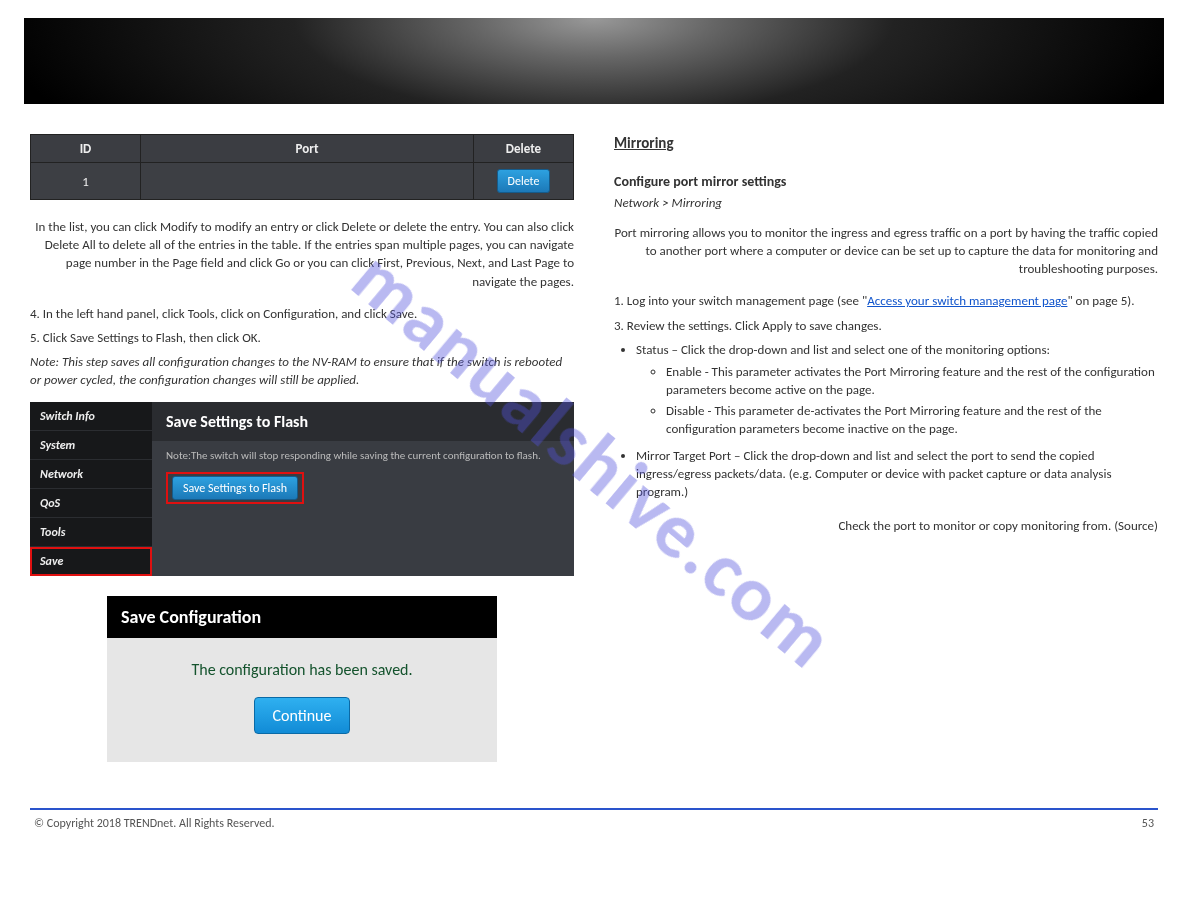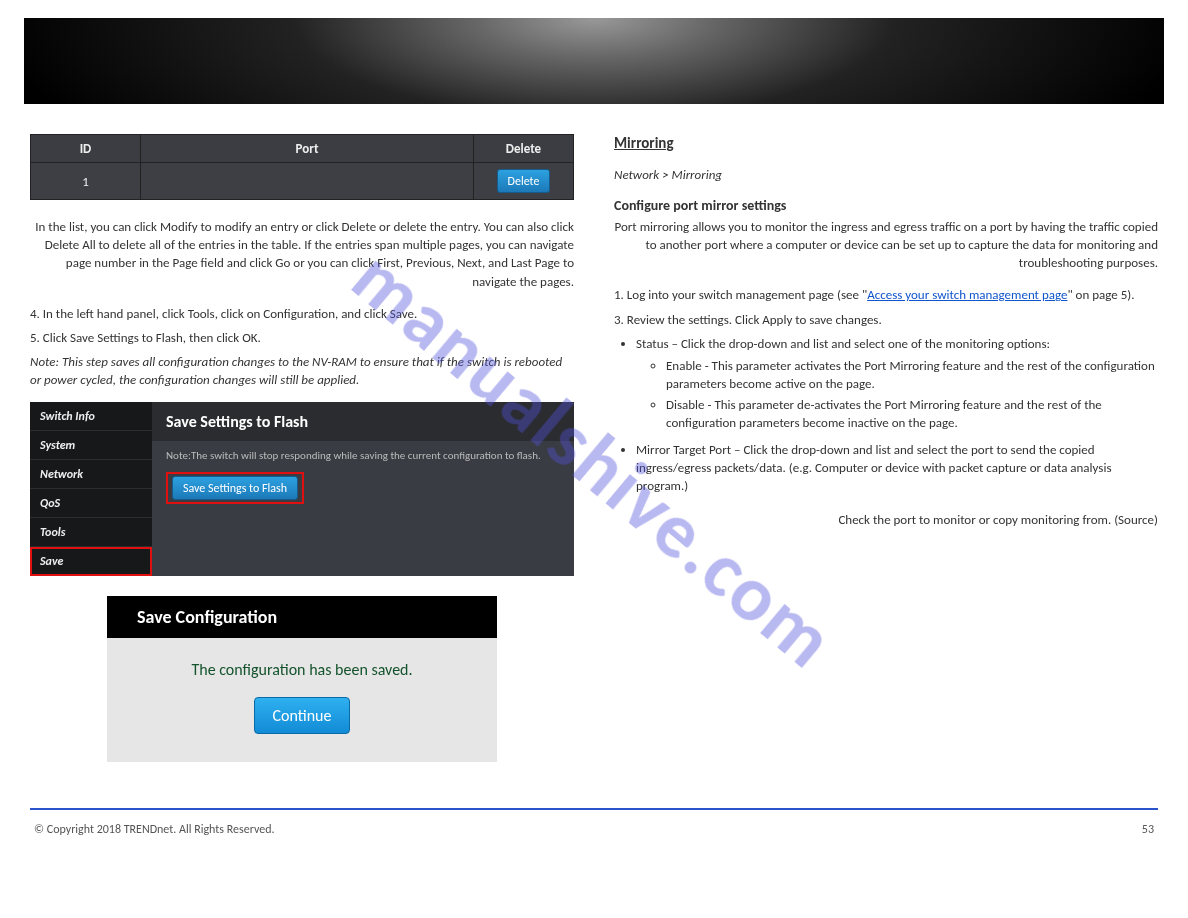--- a/index.html
+++ b/index.html
@@ -120,21 +120,21 @@
     background: #e6e6e6;
     text-align: center;
     padding-bottom: 28px;
   }
   .save-confirm-head {
     background: #000;
     color: #fff;
     font-size: 18px;
     font-weight: bold;
     text-align: left;
-    padding: 10px 30px;
+    padding: 10px 14px;
   }
   .save-confirm-msg {
     color: #14532d;
     font-size: 16px;
     padding: 22px 10px 18px 10px;
   }
 
   
   .mirror-panel {
     border: 2px solid #111;
@@ -209,21 +209,21 @@
     color: rgba(80,80,220,0.4);
     pointer-events: none;
     z-index: 5;
     white-space: nowrap;
     letter-spacing: 2px;
   }
 
   .footer {
     border-top: 2px solid #2a54cc;
     margin: 46px 30px 0 30px;
-    padding: 12px 4px 34px 4px;
+    padding: 6px 4px 34px 4px;
     display: flex;
     justify-content: space-between;
     font-size: 12px;
     color: #555;
   }
 </style>
 </head>
 <body>
 
 <div class="top-banner"></div>
@@ -277,22 +277,22 @@
       <div class="save-confirm">
         <div class="save-confirm-head">Save Configuration</div>
         <div class="save-confirm-msg">The configuration has been saved.</div>
         <span class="btn-blue-big">Continue</span>
       </div>
     </div>
   </div>
 
   <div class="col">
     <span class="section-head">Mirroring</span>
+    <p style="font-weight:bold;font-size:14px;margin:6px 0 2px 0">Configure port mirror settings</p>
     <p style="font-style:italic;margin-bottom:12px">Network &gt; Mirroring</p>
-    <p style="font-weight:bold;font-size:14px;margin:6px 0 2px 0">Configure port mirror settings</p>
     <p class="para">Port mirroring allows you to monitor the ingress and egress traffic on a port by having the traffic copied to another port where a computer or device can be set up to capture the data for monitoring and troubleshooting purposes.</p>
 
     <p class="step">
       <span>1. Log into your switch management page (see "</span><span class="blue-link">Access your switch management page</span><span>" on page 5).</span>
     </p>
     <p class="step">3. Review the settings. Click Apply to save changes.</p>
 
     <ul class="bullets">
       <li>
         <span>Status – Click the drop-down and list and select one of the monitoring options:</span>

